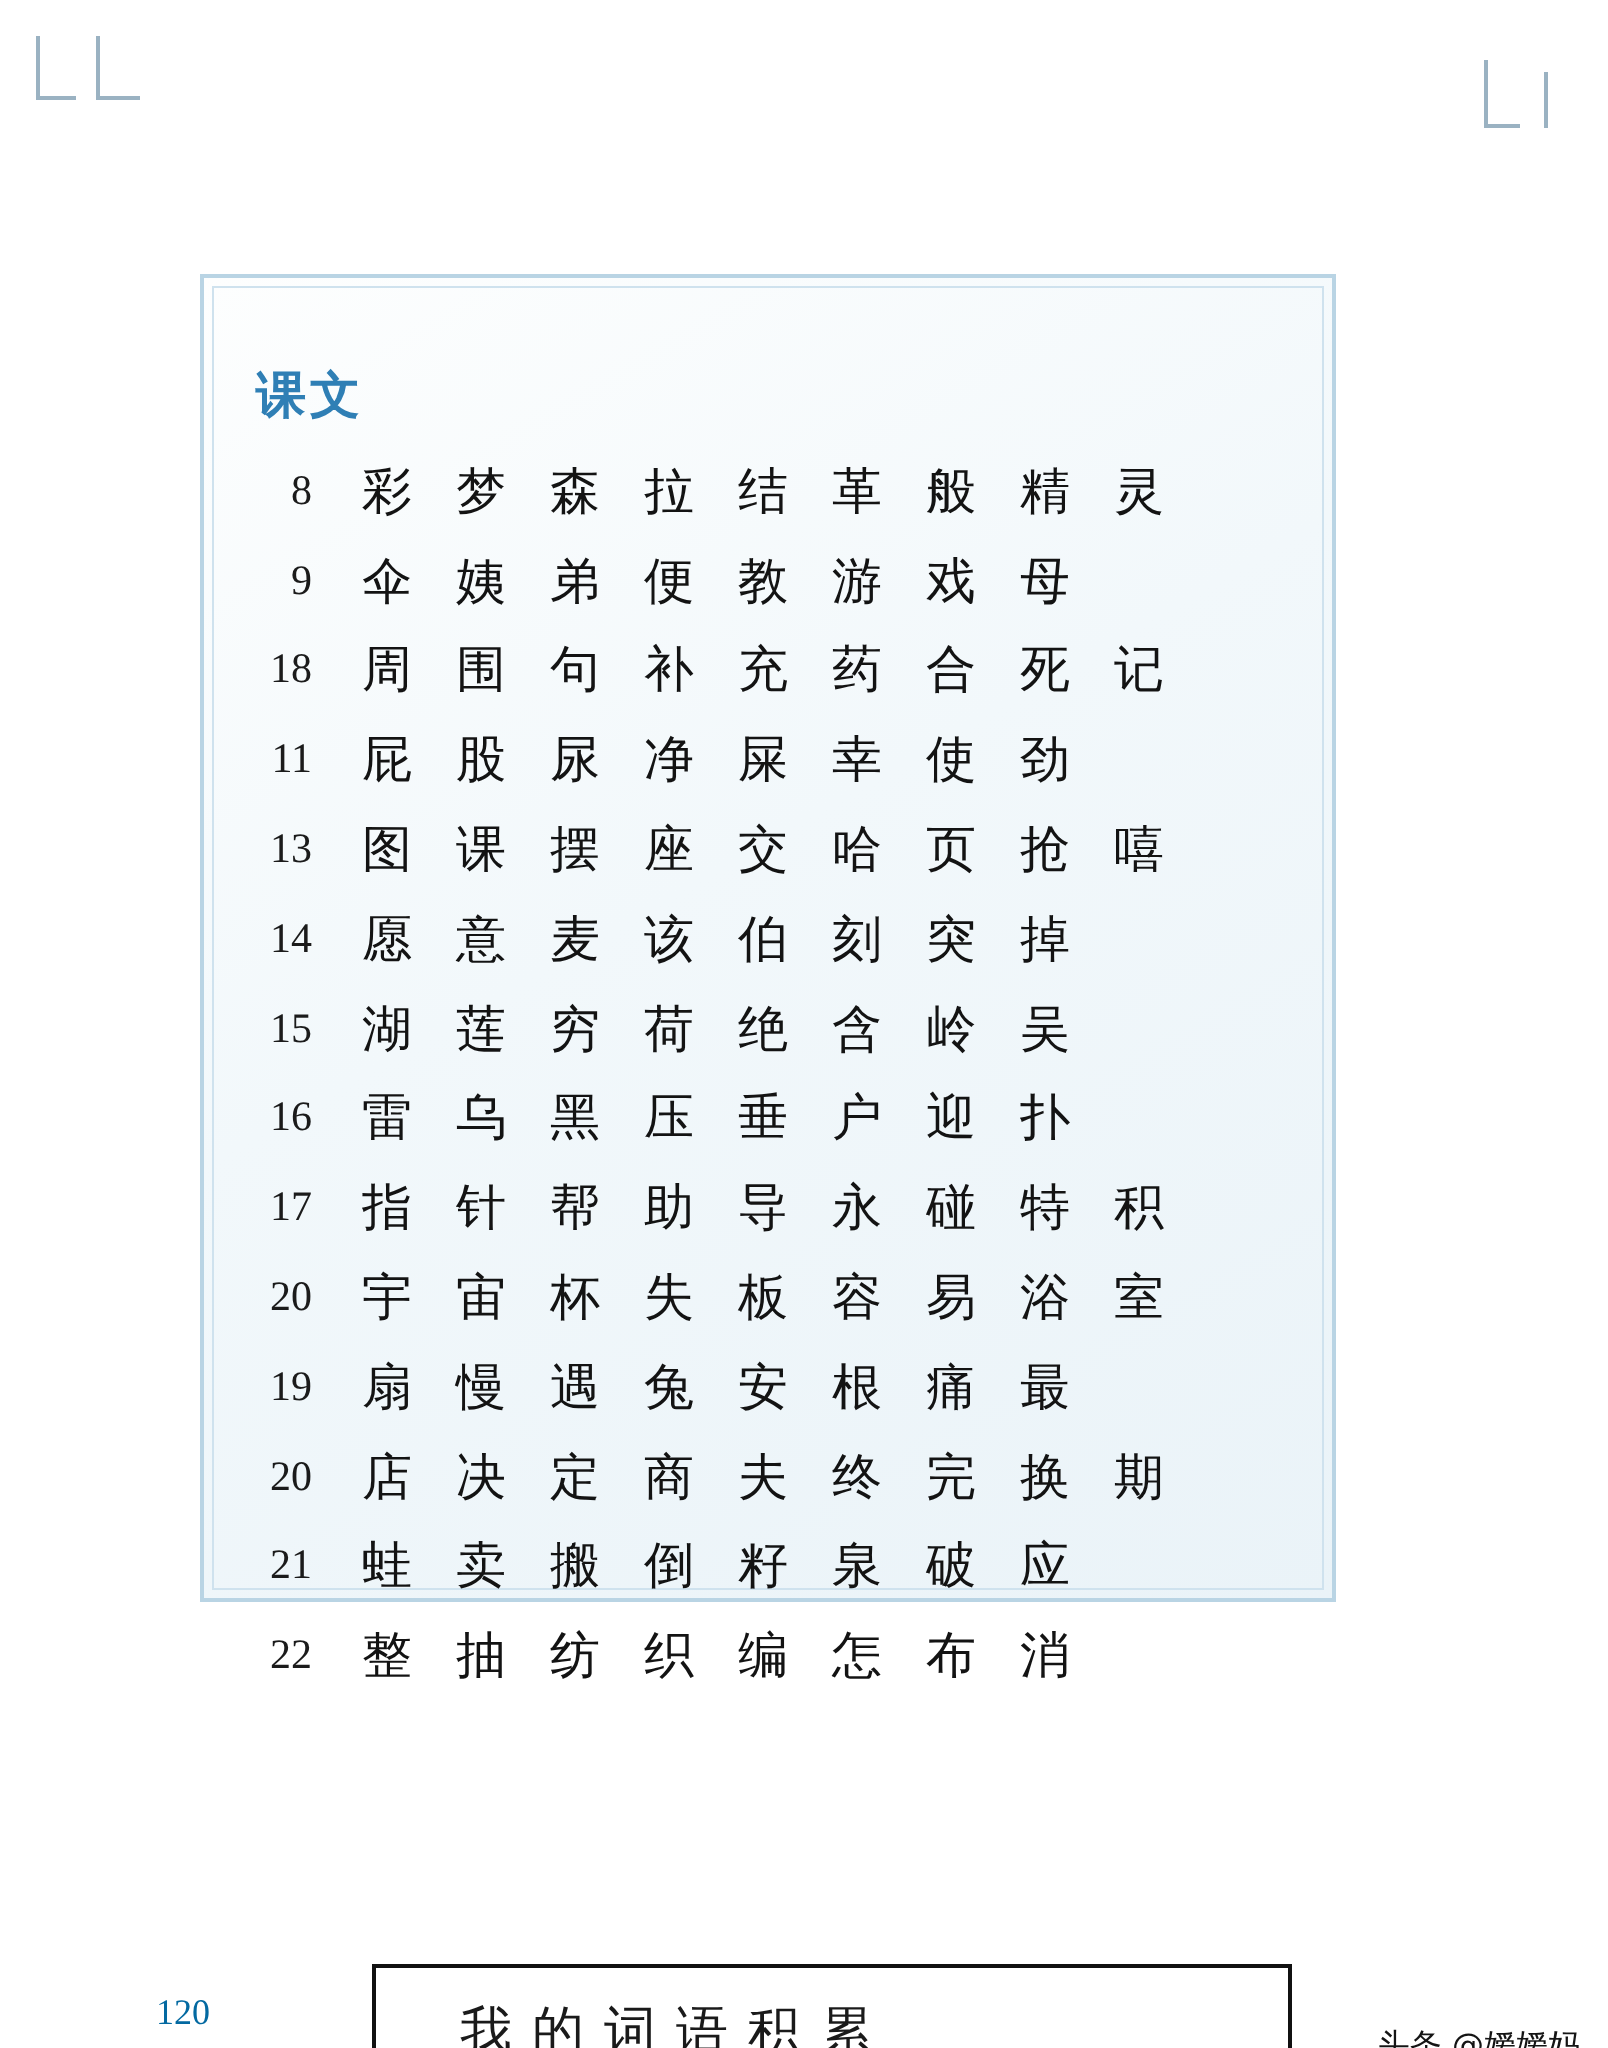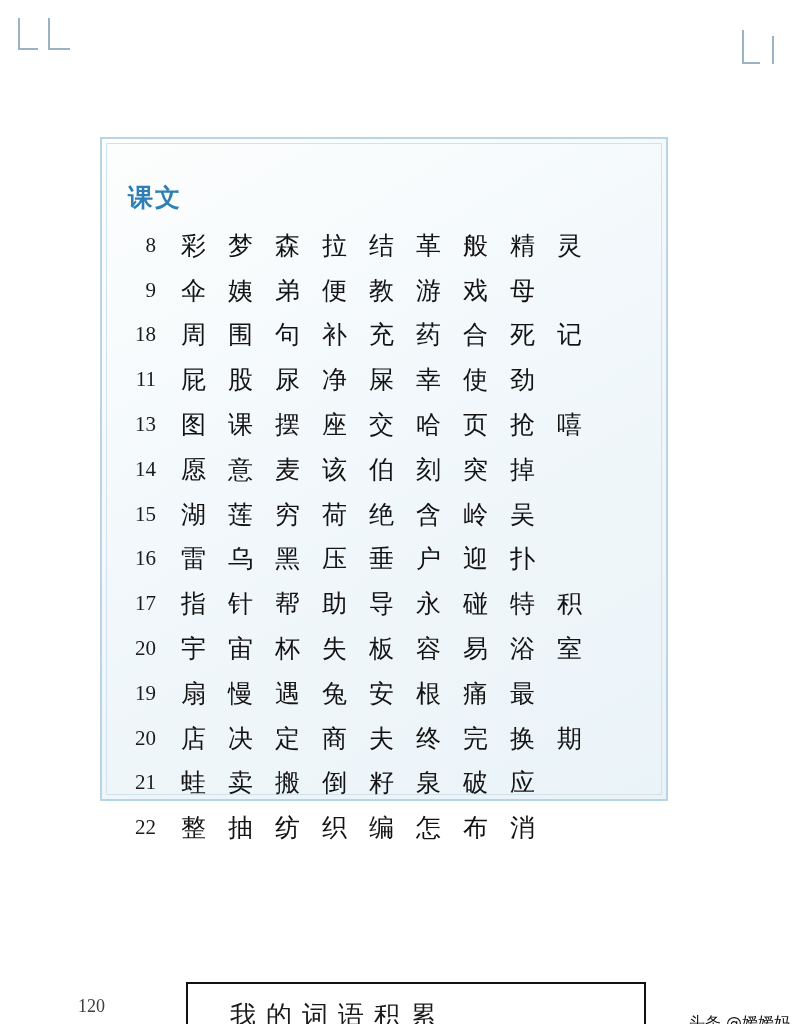--- a/index.html
+++ b/index.html
@@ -156,21 +156,21 @@
     font-family: "DejaVu Sans", sans-serif;
     line-height: 1;
   }
 
   
   .page-number {
     position: absolute;
     left: 78px;
     top: 996px;
     font-size: 18px;
-    color: #404040;
+    color: #0369a1;
     font-family: "Liberation Serif", serif;
   }
   .bottom-box {
     position: absolute;
     left: 186px;
     top: 982px;
     width: 460px;
     height: 46px;
     border: 2px solid #111111;
     border-bottom: none;

